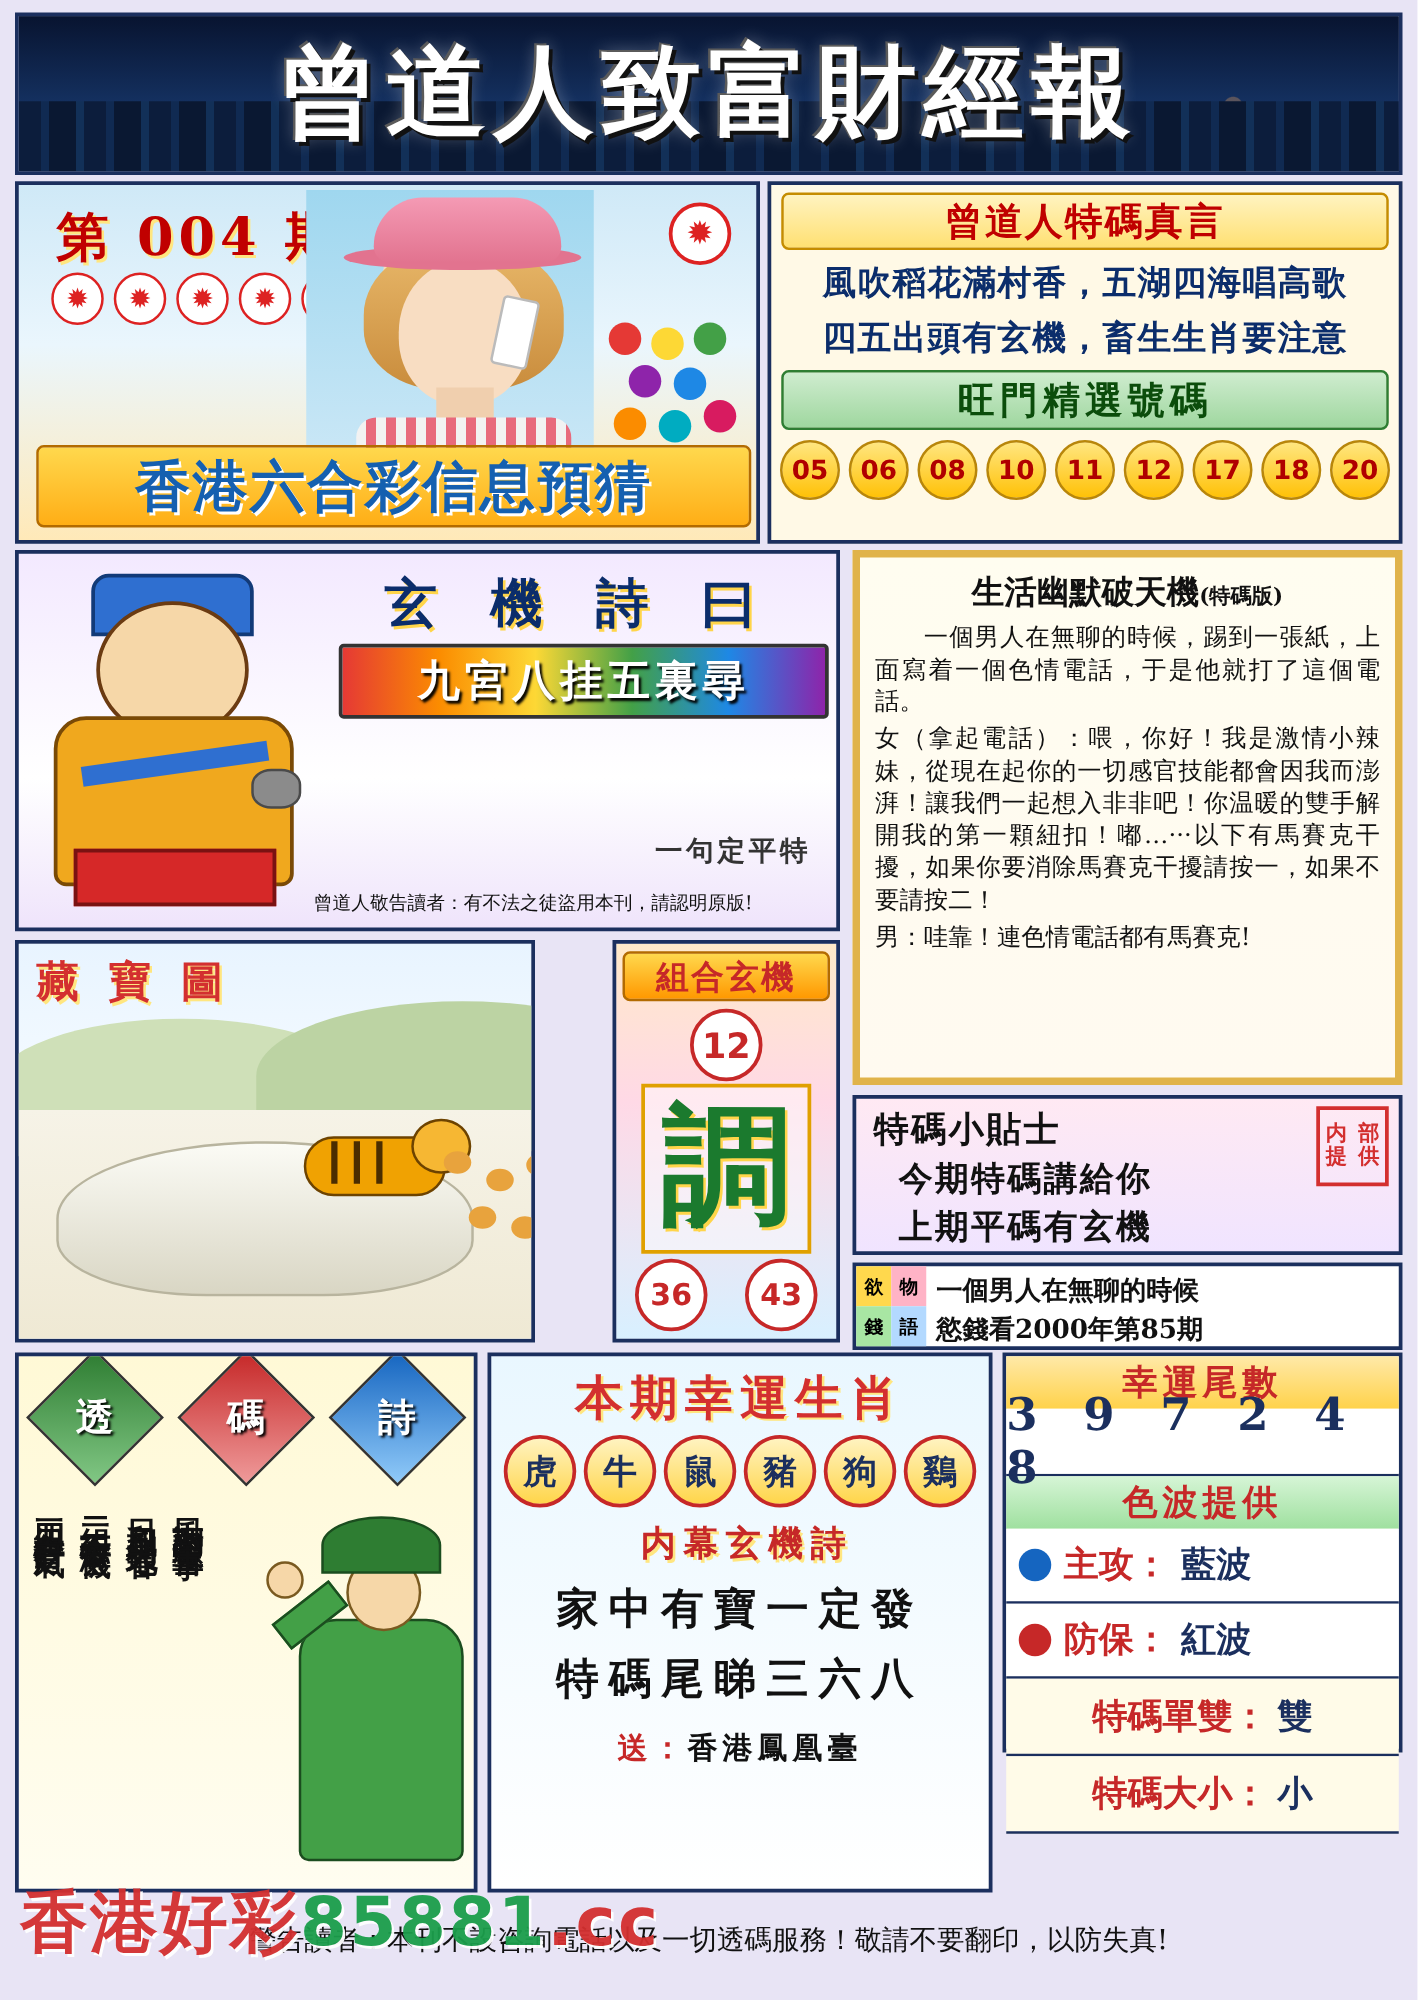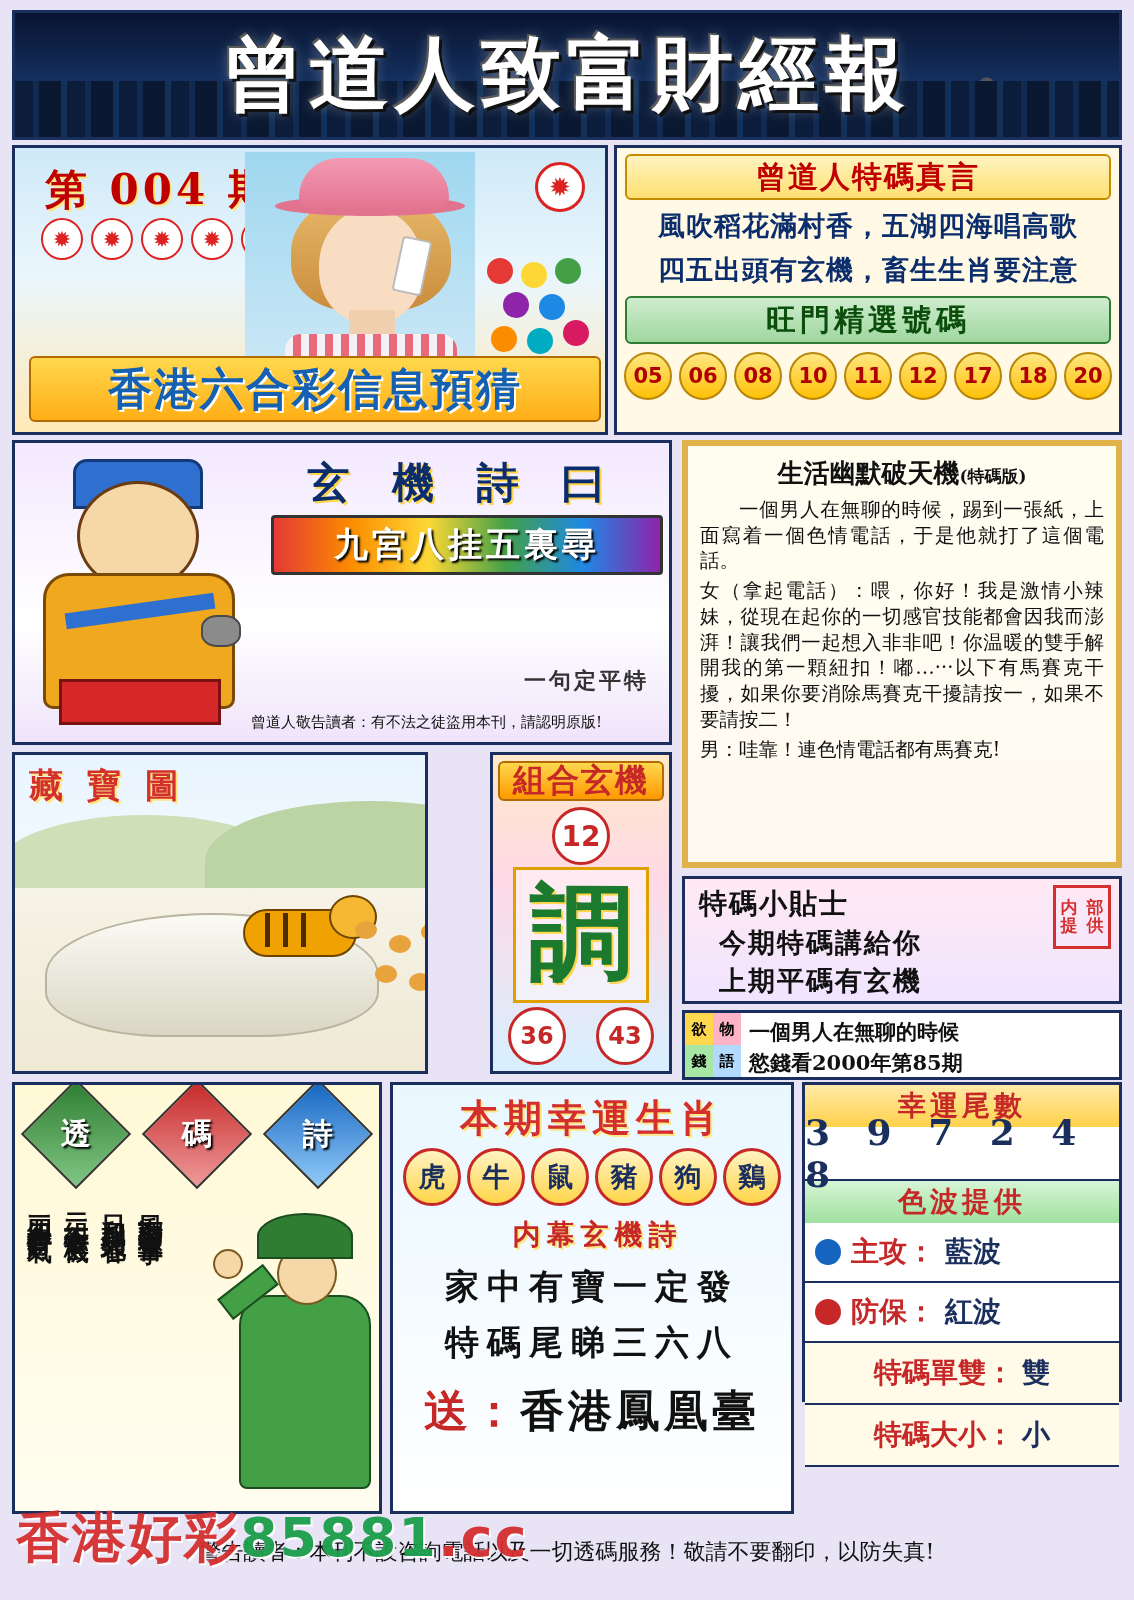--- a/index.html
+++ b/index.html
@@ -121,21 +121,21 @@
   .tiger .tg-head{position:absolute;left:86px;top:0;width:44px;height:40px;border-radius:50%;background:#f6b733;border:2px solid #6d4300;}
   .tiger .tg-stripe{position:absolute;top:18px;width:5px;height:34px;background:#4a2d00;}
   .paws{position:absolute;left:340px;bottom:70px;width:120px;height:80px;}
   .paws i{position:absolute;width:22px;height:18px;border-radius:50%;background:#e8a33d;}
 
   
   .combo{position:absolute;left:490px;top:752px;width:182px;height:322px;
     background:linear-gradient(180deg,#ffe9c9,#ffd9e6 40%,#d8f0ff);border:3px solid #1b2f5e;box-sizing:border-box;}
   .combo-title{margin:6px auto 0;width:162px;height:36px;border-radius:6px;background:linear-gradient(180deg,#ffd84d,#ff9800);
     border:2px solid #b36b00;display:flex;align-items:center;justify-content:center;
-    font-family:"DejaVu Serif","Liberation Serif",serif;font-weight:bold;font-size:32px;color:#c62828;letter-spacing:2px;}
+    font-family:"DejaVu Serif","Liberation Serif",serif;font-weight:bold;font-size:26px;color:#c62828;letter-spacing:2px;}
   .combo-top{margin:6px auto 0;width:52px;height:52px;border-radius:50%;background:#fff;border:3px solid #c62828;
     display:flex;align-items:center;justify-content:center;font-size:28px;font-weight:bold;color:#c62828;}
   .combo-big{margin:2px auto;width:130px;height:130px;border:3px solid #e0a000;background:rgba(255,255,255,.45);
     display:flex;align-items:center;justify-content:center;font-family:"DejaVu Serif","Liberation Serif",serif;
     font-size:104px;font-weight:bold;color:#1b7a2e;text-shadow:2px 2px 0 #ffd54a;}
   .combo-bottom{display:flex;justify-content:space-around;margin-top:4px;}
   .combo-bottom .num-ball{width:52px;height:52px;font-size:24px;border:3px solid #c62828;background:#fff;color:#c62828;}
 
   
   .tips{position:absolute;left:682px;top:876px;width:440px;height:128px;
@@ -184,21 +184,21 @@
   .lucky-title{margin:8px auto 4px;text-align:center;font-family:"DejaVu Serif","Liberation Serif",serif;
     font-size:38px;font-weight:bold;color:#d32f2f;letter-spacing:6px;text-shadow:2px 2px 0 #ffe680;}
   .zodiac-row{display:flex;justify-content:center;gap:6px;margin-top:2px;}
   .zball{width:52px;height:52px;border-radius:50%;border:3px solid #c62828;background:linear-gradient(180deg,#fff3c0,#ffd54a);
     display:flex;align-items:center;justify-content:center;font-family:"DejaVu Serif","Liberation Serif",serif;
     font-size:27px;font-weight:bold;color:#1b2f5e;}
   .inner-title{margin:10px auto 4px;text-align:center;font-family:"DejaVu Serif","Liberation Serif",serif;
     font-size:28px;font-weight:bold;color:#c62828;letter-spacing:6px;text-shadow:2px 2px 0 #ffe680;padding-left:11px;}
   .inner-line{text-align:center;font-family:"DejaVu Serif","Liberation Serif",serif;font-size:34px;font-weight:bold;
     color:#111;letter-spacing:8px;margin:10px 0;}
-  .gift-line{text-align:center;font-family:"DejaVu Serif","Liberation Serif",serif;font-size:44px;font-weight:bold;
+  .gift-line{text-align:center;font-family:"DejaVu Serif","Liberation Serif",serif;font-size:24px;font-weight:bold;
     color:#111;letter-spacing:4px;margin-top:16px;}
   .gift-line b{color:#c62828;}
 
   
   .side{position:absolute;left:802px;top:1082px;width:320px;height:320px;
     border:3px solid #1b2f5e;box-sizing:border-box;background:#fffdf5;}
   .side-sec{border-bottom:2px solid #1b2f5e;}
   .side-title{height:42px;display:flex;align-items:center;justify-content:center;
     background:linear-gradient(180deg,#ffe9a8,#ffd24a);
     font-family:"DejaVu Serif","Liberation Serif",serif;font-size:28px;font-weight:bold;color:#c62828;letter-spacing:4px;}

